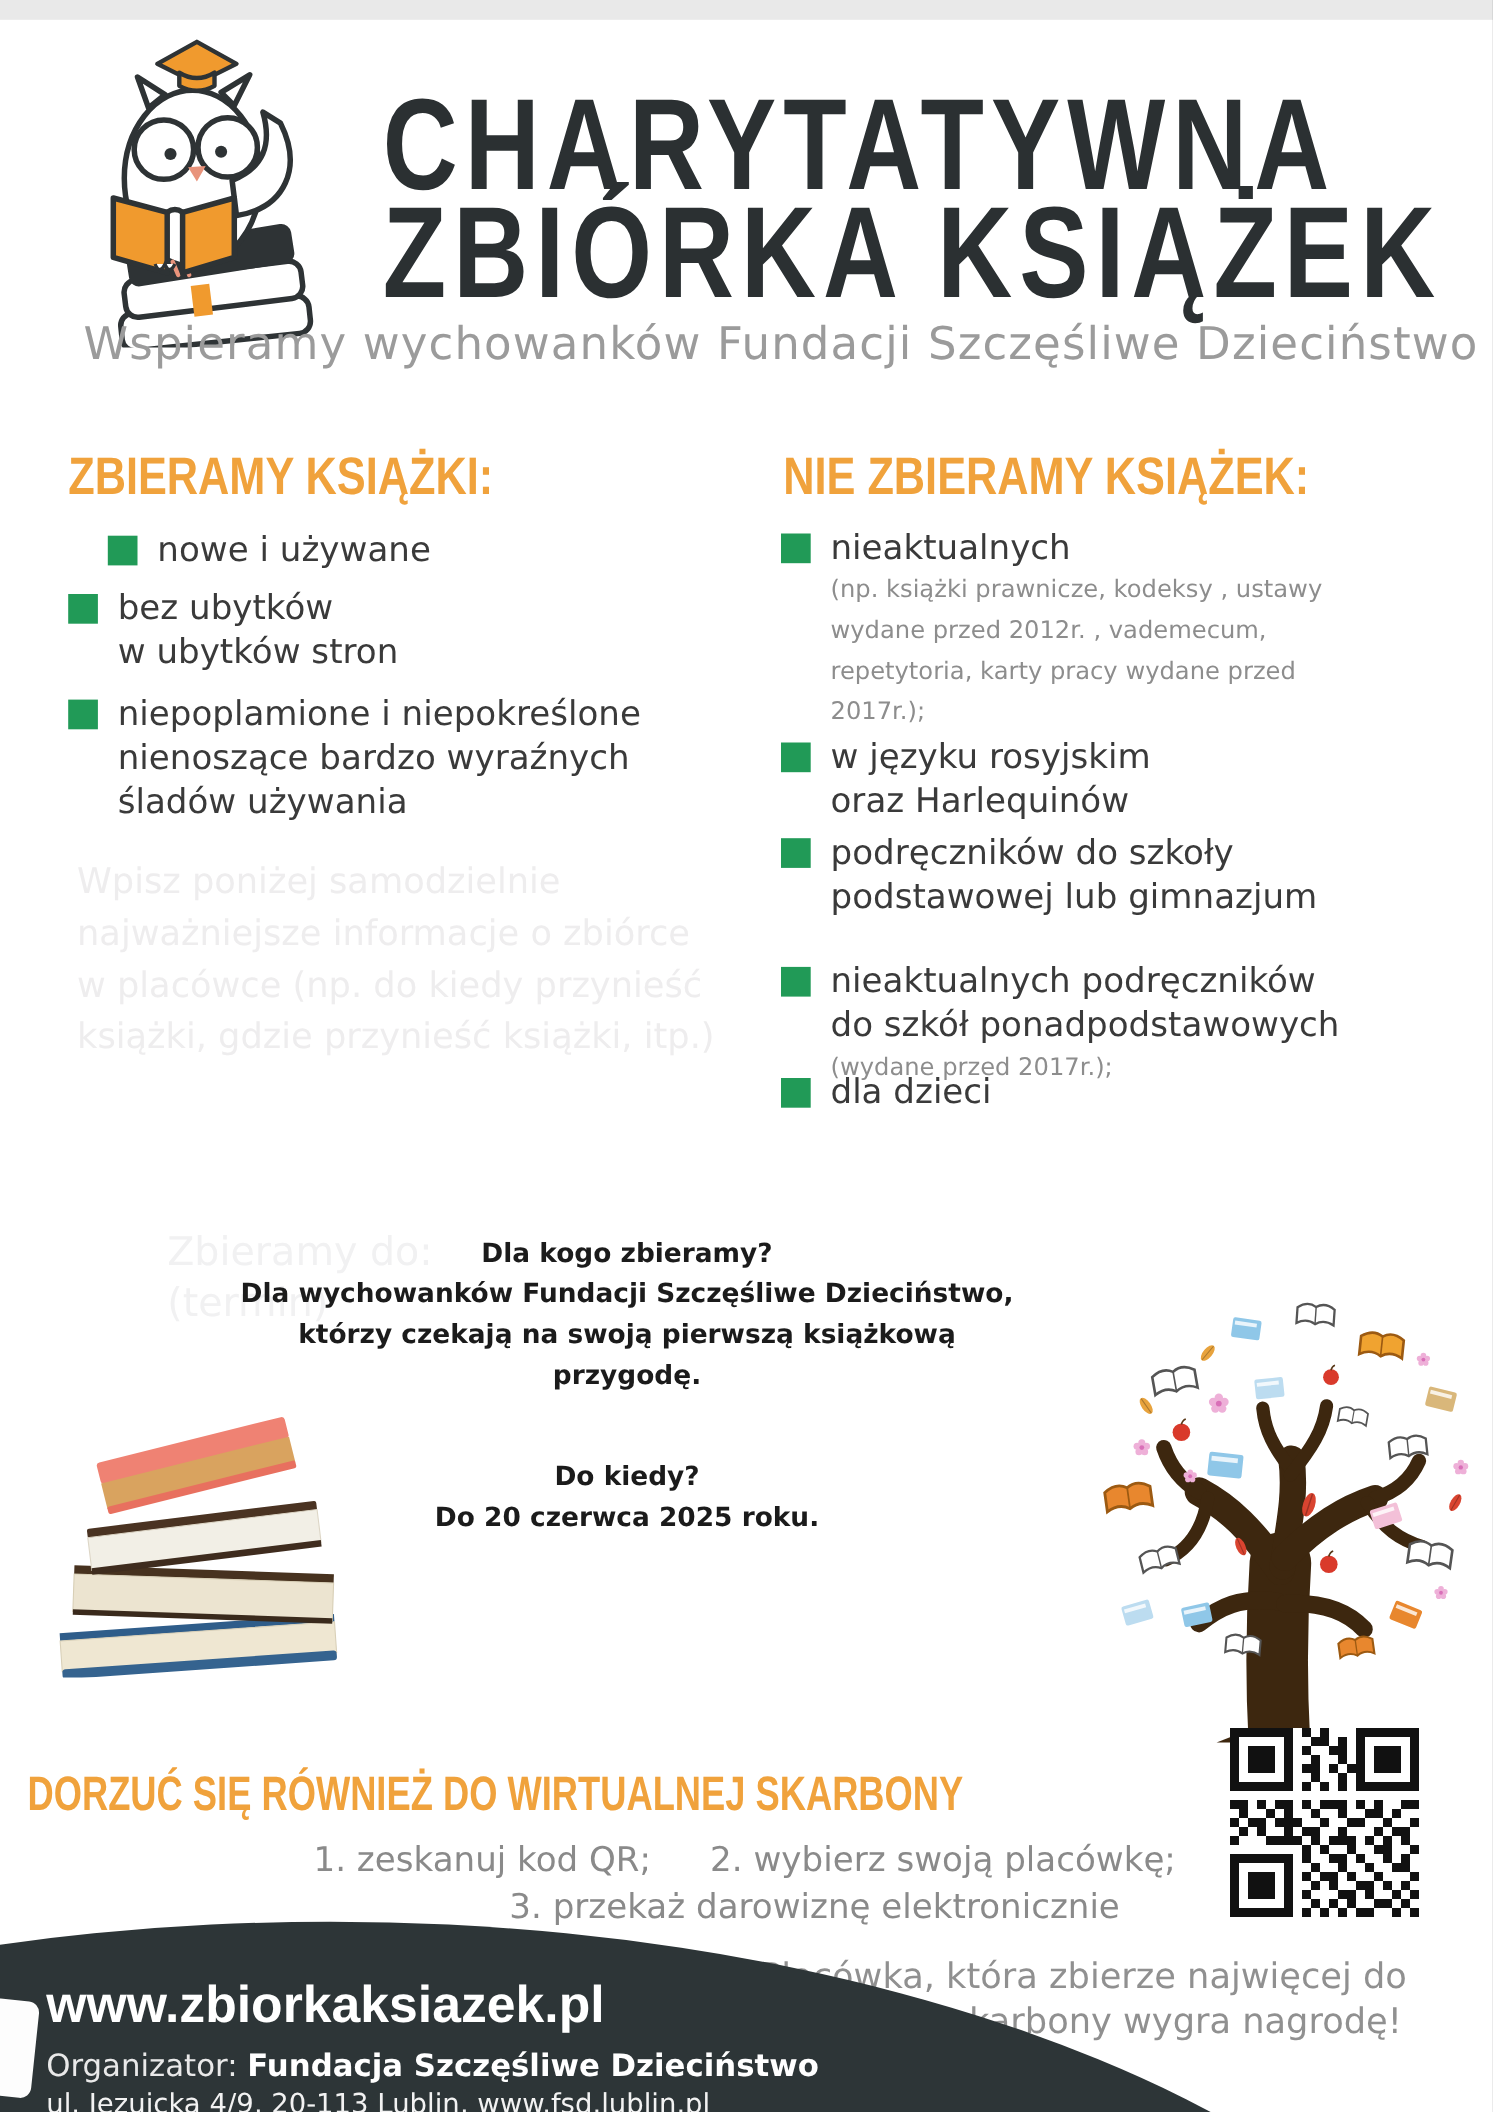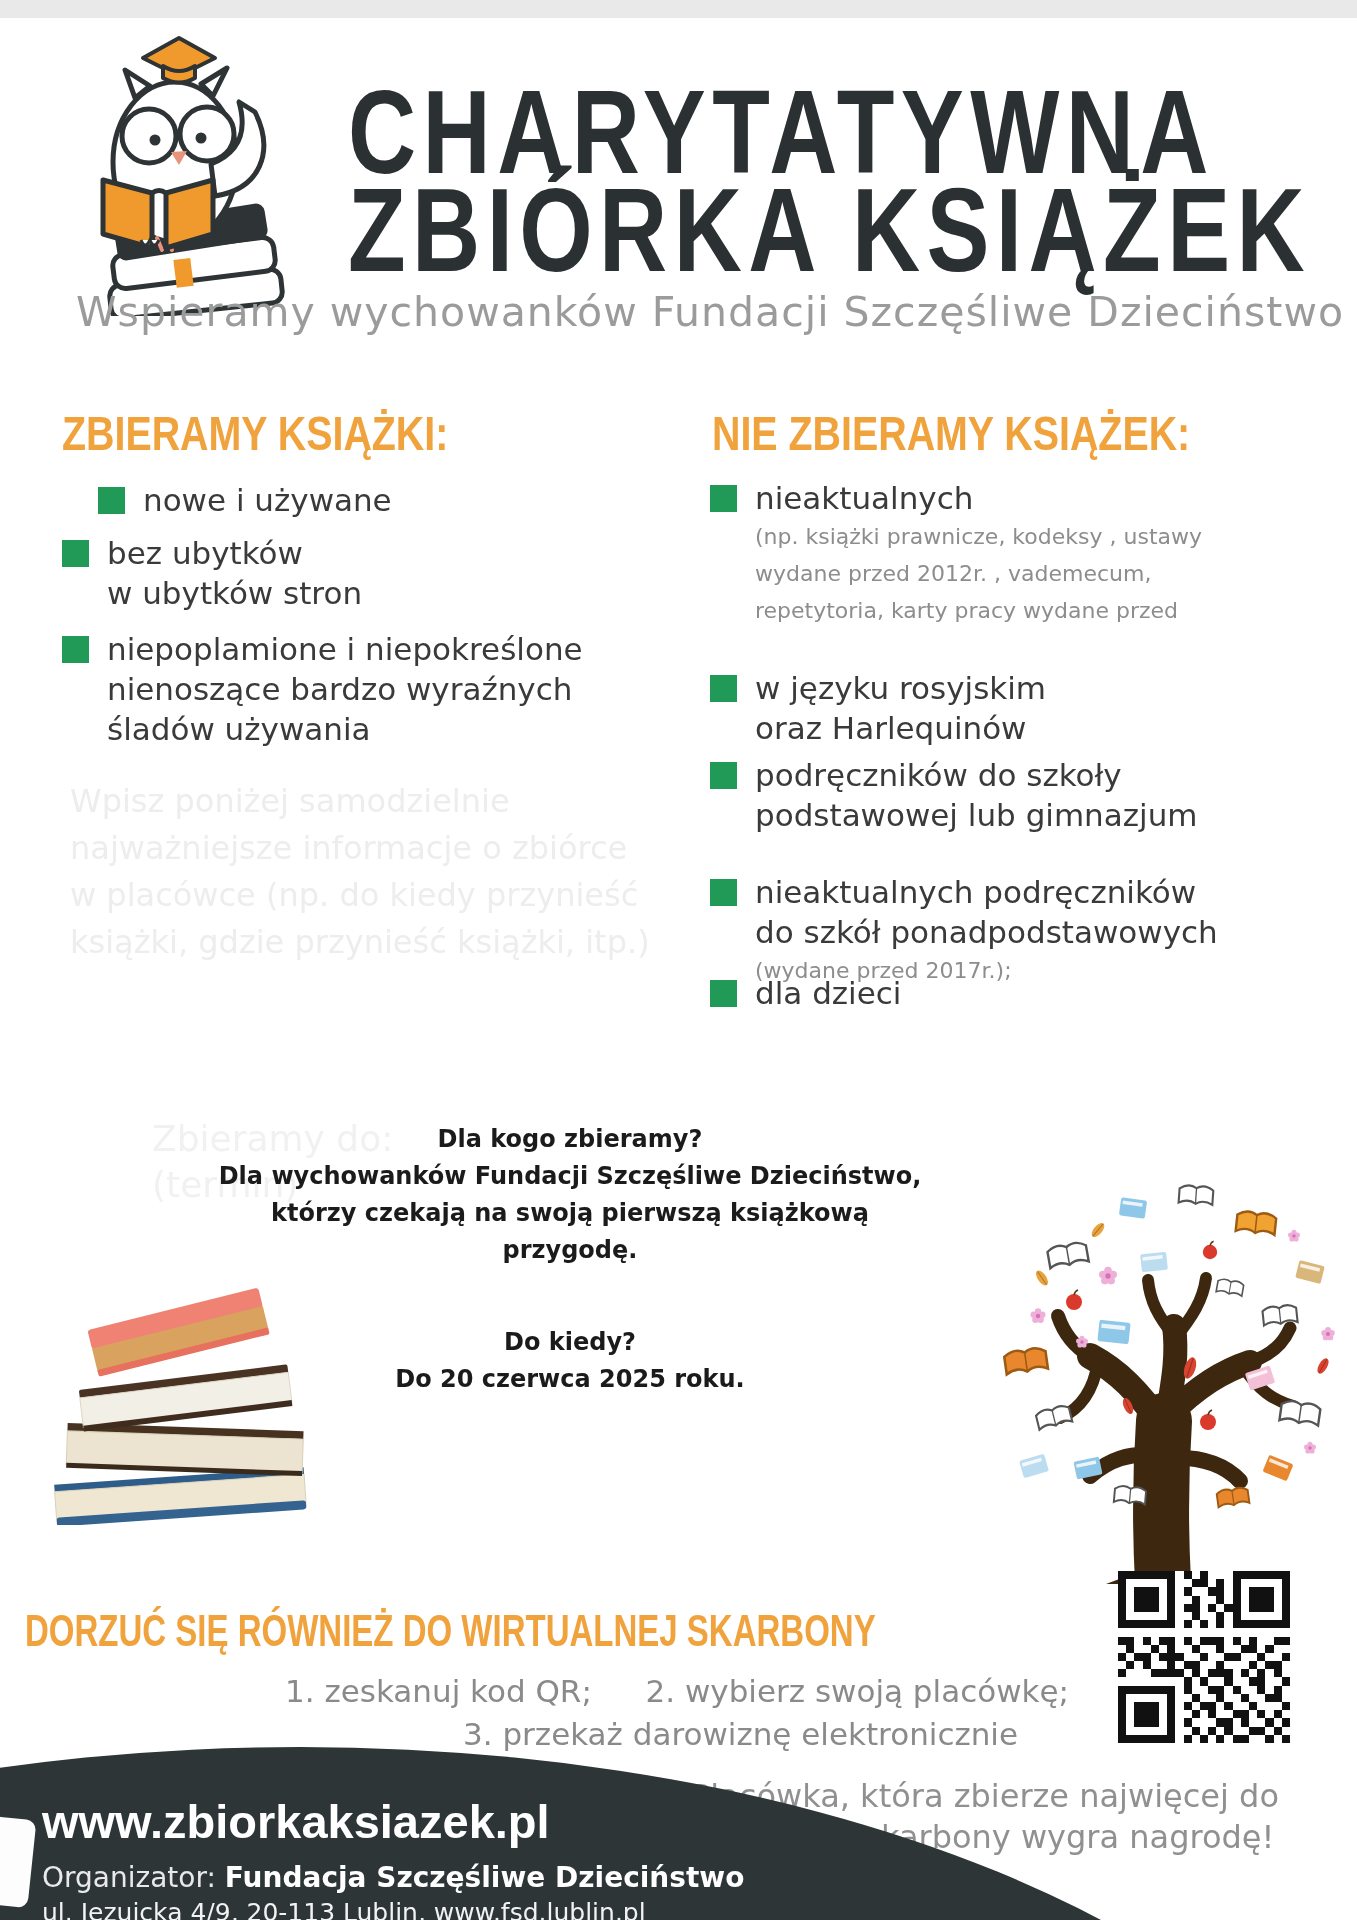--- a/index.html
+++ b/index.html
@@ -118,20 +118,21 @@
   <div class="abs col-heading" style="left:712px;top:388px;">NIE ZBIERAMY KSIĄŻEK:</div>
 
   <div class="abs bullet-item" style="left:710px;top:460px;width:590px;">
     <span class="sq"></span>
     <div class="bl">
       <div>nieaktualnych</div>
       <div class="note">
         <div>(np. książki prawnicze, kodeksy , ustawy</div>
         <div>wydane przed 2012r. , vademecum,</div>
         <div>repetytoria, karty pracy wydane przed</div>
+        <div>2017r.);</div>
       </div>
     </div>
   </div>
 
   <div class="abs bullet-item" style="left:710px;top:650px;width:590px;">
     <span class="sq"></span>
     <div class="bl">
       <div>w języku rosyjskim</div>
       <div>oraz Harlequinów</div>
     </div>

